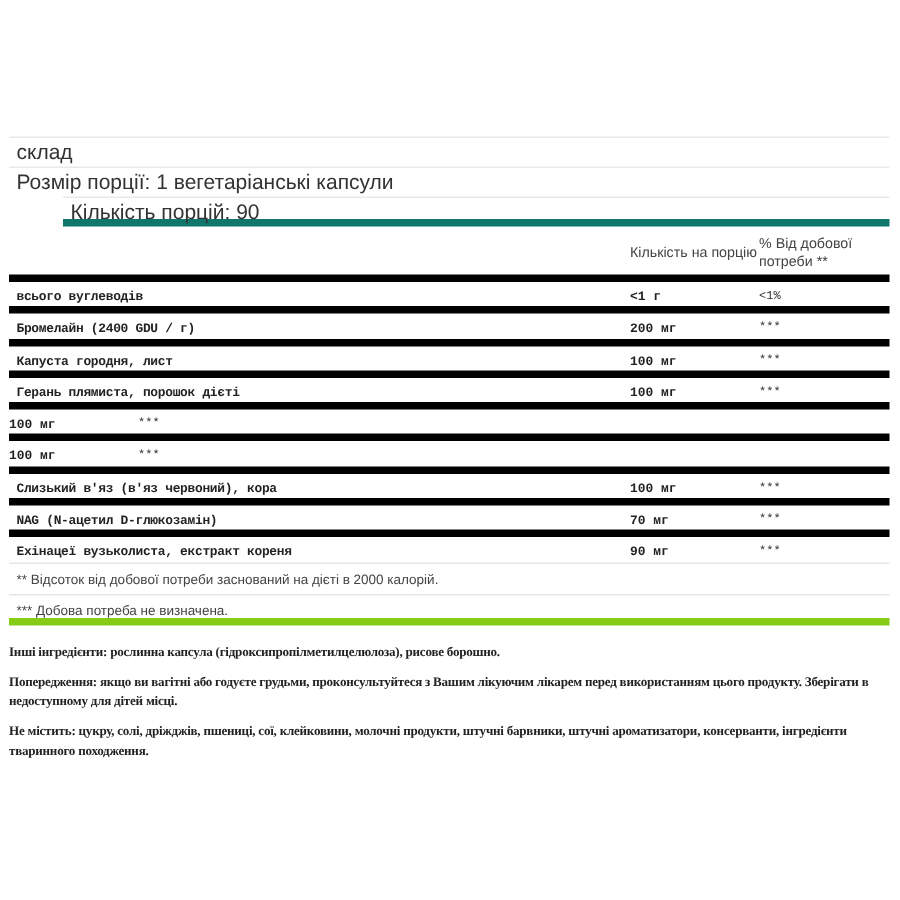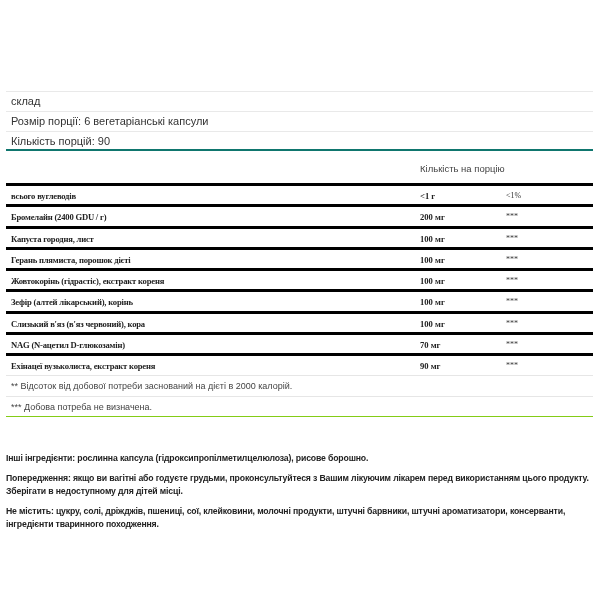--- a/index.html
+++ b/index.html
@@ -4,80 +4,81 @@
 <style>
   * { box-sizing: border-box; margin: 0; padding: 0; }
   html, body { width: 600px; height: 600px; background: #ffffff; overflow: hidden; }
   body { font-family: "Liberation Sans", sans-serif; color: #222222; position: relative; }
 
   .panel { position: absolute; left: 6px; top: 91px; width: 587px; }
 
   .info-row {
     height: 20px;
     border-top: 1px solid #e9e9e9;
-    font-size: 11px;
+    font-size: 14px;
     line-height: 19px;
     padding-left: 5px;
     color: #333333;
   }
-  .info-row.last { border-bottom: 2px solid #0f766e; }
+  .info-row.last { border-bottom: 5px solid #0f766e; margin-left: 36px; }
 
   .table { width: 100%; }
   .thead {
     display: flex;
     height: 32px;
     padding-top: 3px;
     font-size: 9.5px;
     line-height: 12px;
     color: #444444;
     align-items: center;
   }
   .thead .c1 { width: 414px; }
   .thead .c2 { width: 86px; }
   .thead .c3 { width: 87px; }
 
   .trow {
     display: flex;
     height: 21.3px;
-    border-top: 3px solid #000000;
+    border-top: 5px solid #000000;
     font-size: 9.5px;
     line-height: 20px;
     font-weight: bold;
-    font-family: Liberation Serif, serif;
+    font-family: Liberation Mono, monospace;
     color: #222222;
   }
   .trow .c1 { width: 414px; padding-left: 5px; white-space: nowrap; overflow: hidden; letter-spacing: -0.2px; font-size: 8.6px; }
   .trow .c2 { width: 86px; font-size: 8.6px; }
   .trow .c3 { width: 87px; font-weight: normal; font-size: 8px; color: #333; }
 
   .note-row {
     height: 21px;
     border-top: 1px solid #e6e6e6;
     font-size: 9px;
     line-height: 20px;
     padding-left: 5px;
     color: #444444;
   }
-  .note-row.last { border-bottom: 1px solid #84cc16; }
+  .note-row.last { border-bottom: 5px solid #84cc16; }
 
-  .extra { position: absolute; left: 6px; top: 452px; width: 588px; font-family: Liberation Sans, sans-serif; font-weight: bold; font-size: 8.7px; line-height: 13px; color: #222222; letter-spacing: -0.15px; }
+  .extra { position: absolute; left: 6px; top: 428px; width: 588px; font-family: Liberation Serif, serif; font-weight: bold; font-size: 8.7px; line-height: 13px; color: #222222; letter-spacing: -0.15px; }
   .extra p { margin-bottom: 7px; }
 </style>
 </head>
 <body>
 
 <div class="panel">
   <div class="info-row">склад</div>
-  <div class="info-row">Розмір порції: 6 вегетаріанські капсули</div>
+  <div class="info-row">Розмір порції: 1 вегетаріанські капсули</div>
   <div class="info-row last">Кількість порцій: 90</div>
 
   <div class="table">
     <div class="thead">
       <div class="c1"></div>
       <div class="c2">Кількість на порцію</div>
+      <div class="c3">% Від добової потреби **</div>
     </div>
 
     <div class="trow">
       <div class="c1">всього вуглеводів</div>
       <div class="c2">&lt;1 г</div>
       <div class="c3">&lt;1%</div>
     </div>
     <div class="trow">
       <div class="c1">Бромелайн (2400 GDU / г)</div>
       <div class="c2">200 мг</div>
@@ -87,26 +88,24 @@
       <div class="c1">Капуста городня, лист</div>
       <div class="c2">100 мг</div>
       <div class="c3">***</div>
     </div>
     <div class="trow">
       <div class="c1">Герань плямиста, порошок дієті</div>
       <div class="c2">100 мг</div>
       <div class="c3">***</div>
     </div>
     <div class="trow">
-      <div class="c1">Жовтокорінь (гідрастіс), екстракт кореня</div>
       <div class="c2">100 мг</div>
       <div class="c3">***</div>
     </div>
     <div class="trow">
-      <div class="c1">Зефір (алтей лікарський), корінь</div>
       <div class="c2">100 мг</div>
       <div class="c3">***</div>
     </div>
     <div class="trow">
       <div class="c1">Слизький в'яз (в'яз червоний), кора</div>
       <div class="c2">100 мг</div>
       <div class="c3">***</div>
     </div>
     <div class="trow">
       <div class="c1">NAG (N-ацетил D-глюкозамін)</div>

